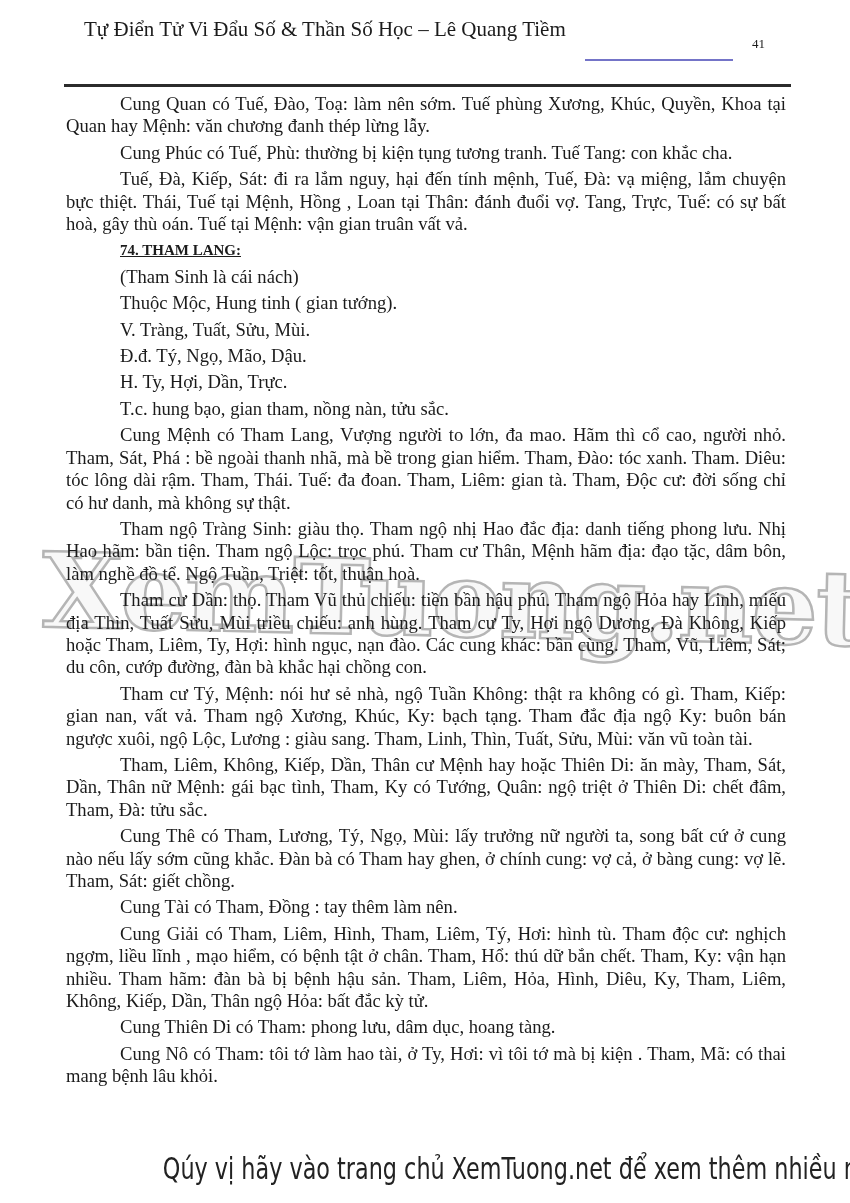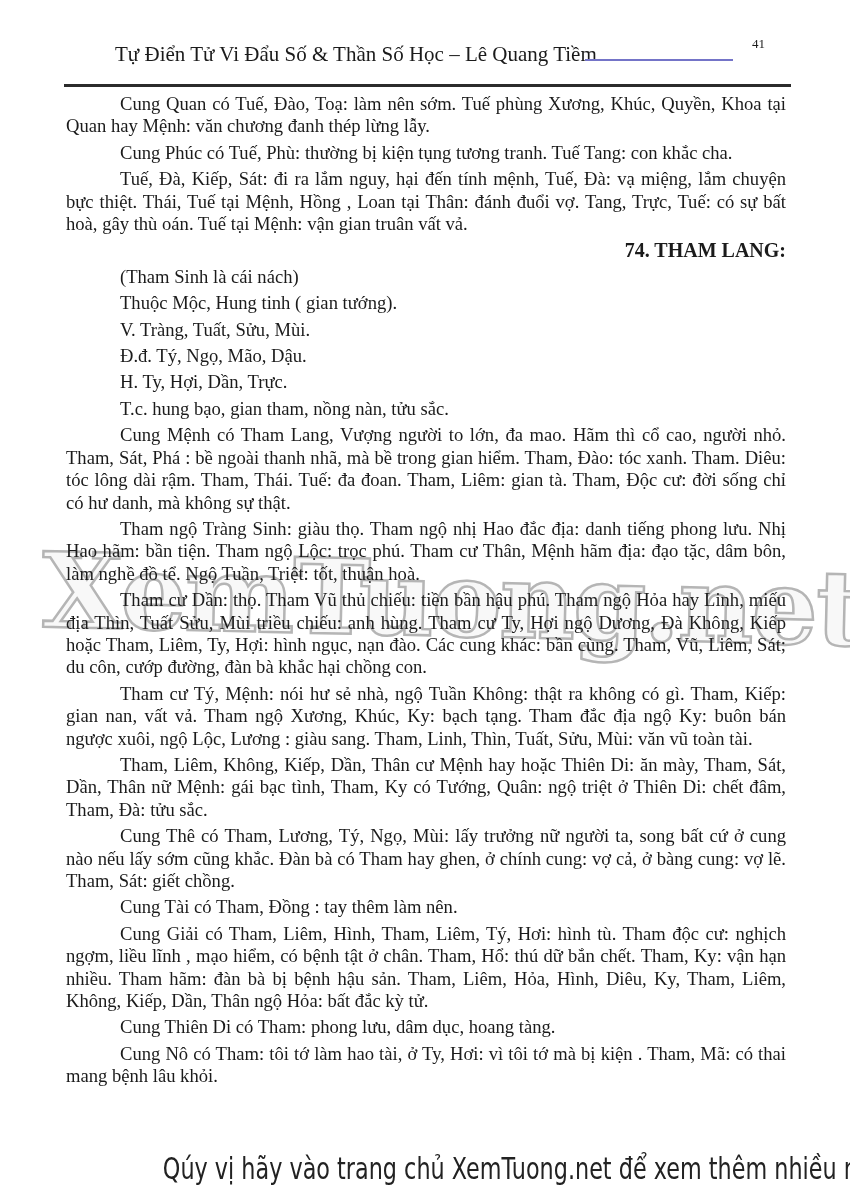--- a/index.html
+++ b/index.html
@@ -9,22 +9,22 @@
     font-family:"Liberation Serif", serif;
     color:#1b1b1b;
     position:relative;
     overflow:hidden;
   }
   .page { position:absolute; inset:0; }
 
   
   .header { position:absolute; left:0; top:0; width:100%; height:88px; }
   .header-title {
-    position:absolute; left:84px; top:42px;
-    font-size:21px; white-space:nowrap;margin-left:31px;
+    position:absolute; left:84px; top:17px;
+    font-size:21px; white-space:nowrap;
   }
   .header-underline {
     position:absolute; left:585px; top:59px;
     width:148px; height:2px; background:#7474c8;
   }
   .page-number {
     position:absolute; left:752px; top:36px;
     font-size:13px;
   }
   .header-rule {
@@ -53,23 +53,24 @@
     width:728px;
     z-index:1;
     font-size:18.6px;
     line-height:22.4px;
     text-align:justify;
   }
   .content p { margin:4px; text-indent:54px; }
   .section-heading {
     margin:22px 0 0 0;
     font-weight:bold;
-    font-size:20px;
+    font-size:15px;
     text-indent:0;
-    text-align:right;
+    text-align:left;
+    text-decoration:underline;
   }
   .attr-line { text-align:left; }
 
   
   .footer {
     position:absolute; left:0; top:1150px; width:850px;
     text-align:center; z-index:1;
   }
   .footer-text {
     display:inline-block;

